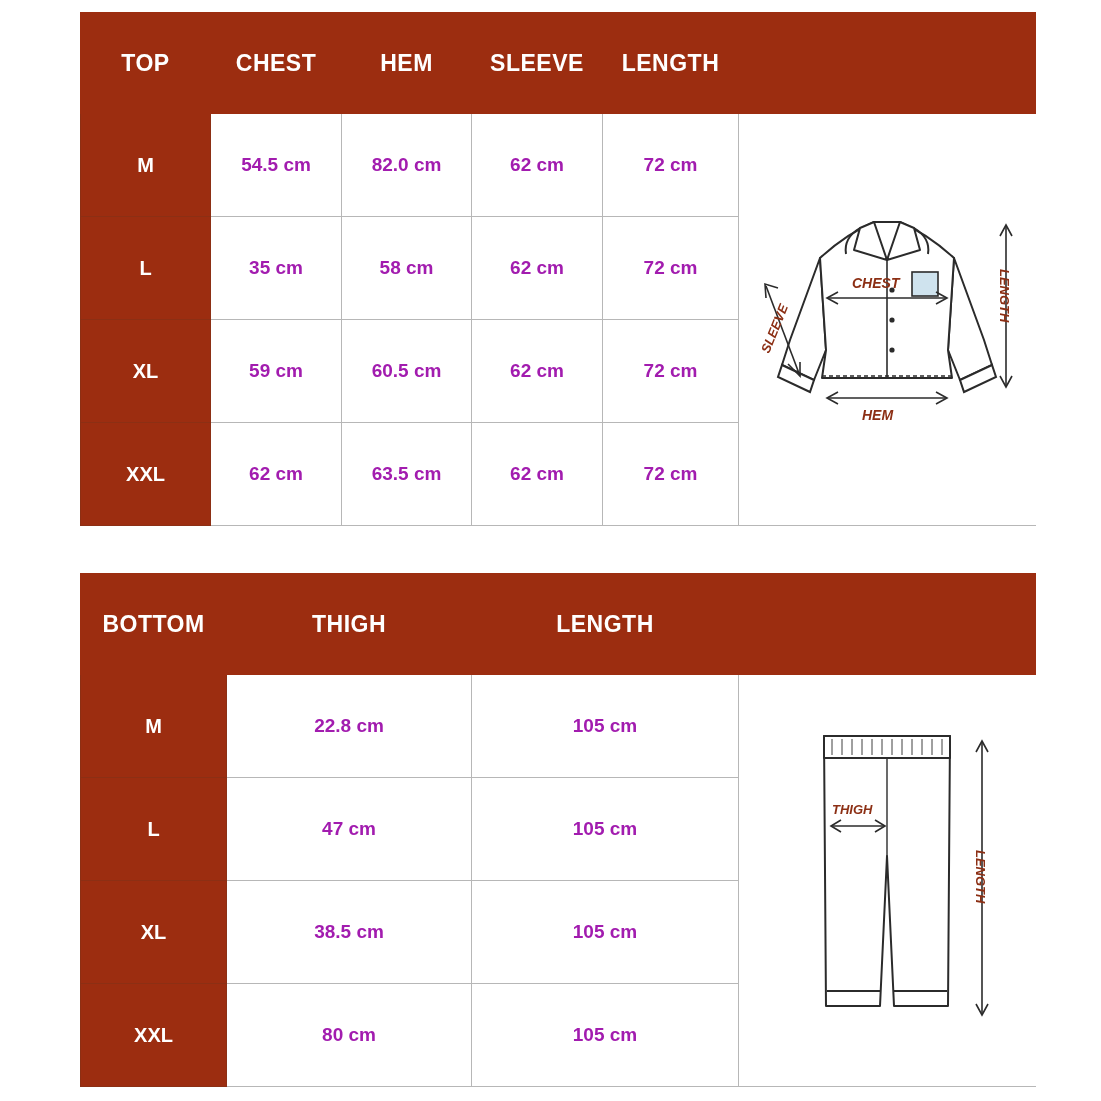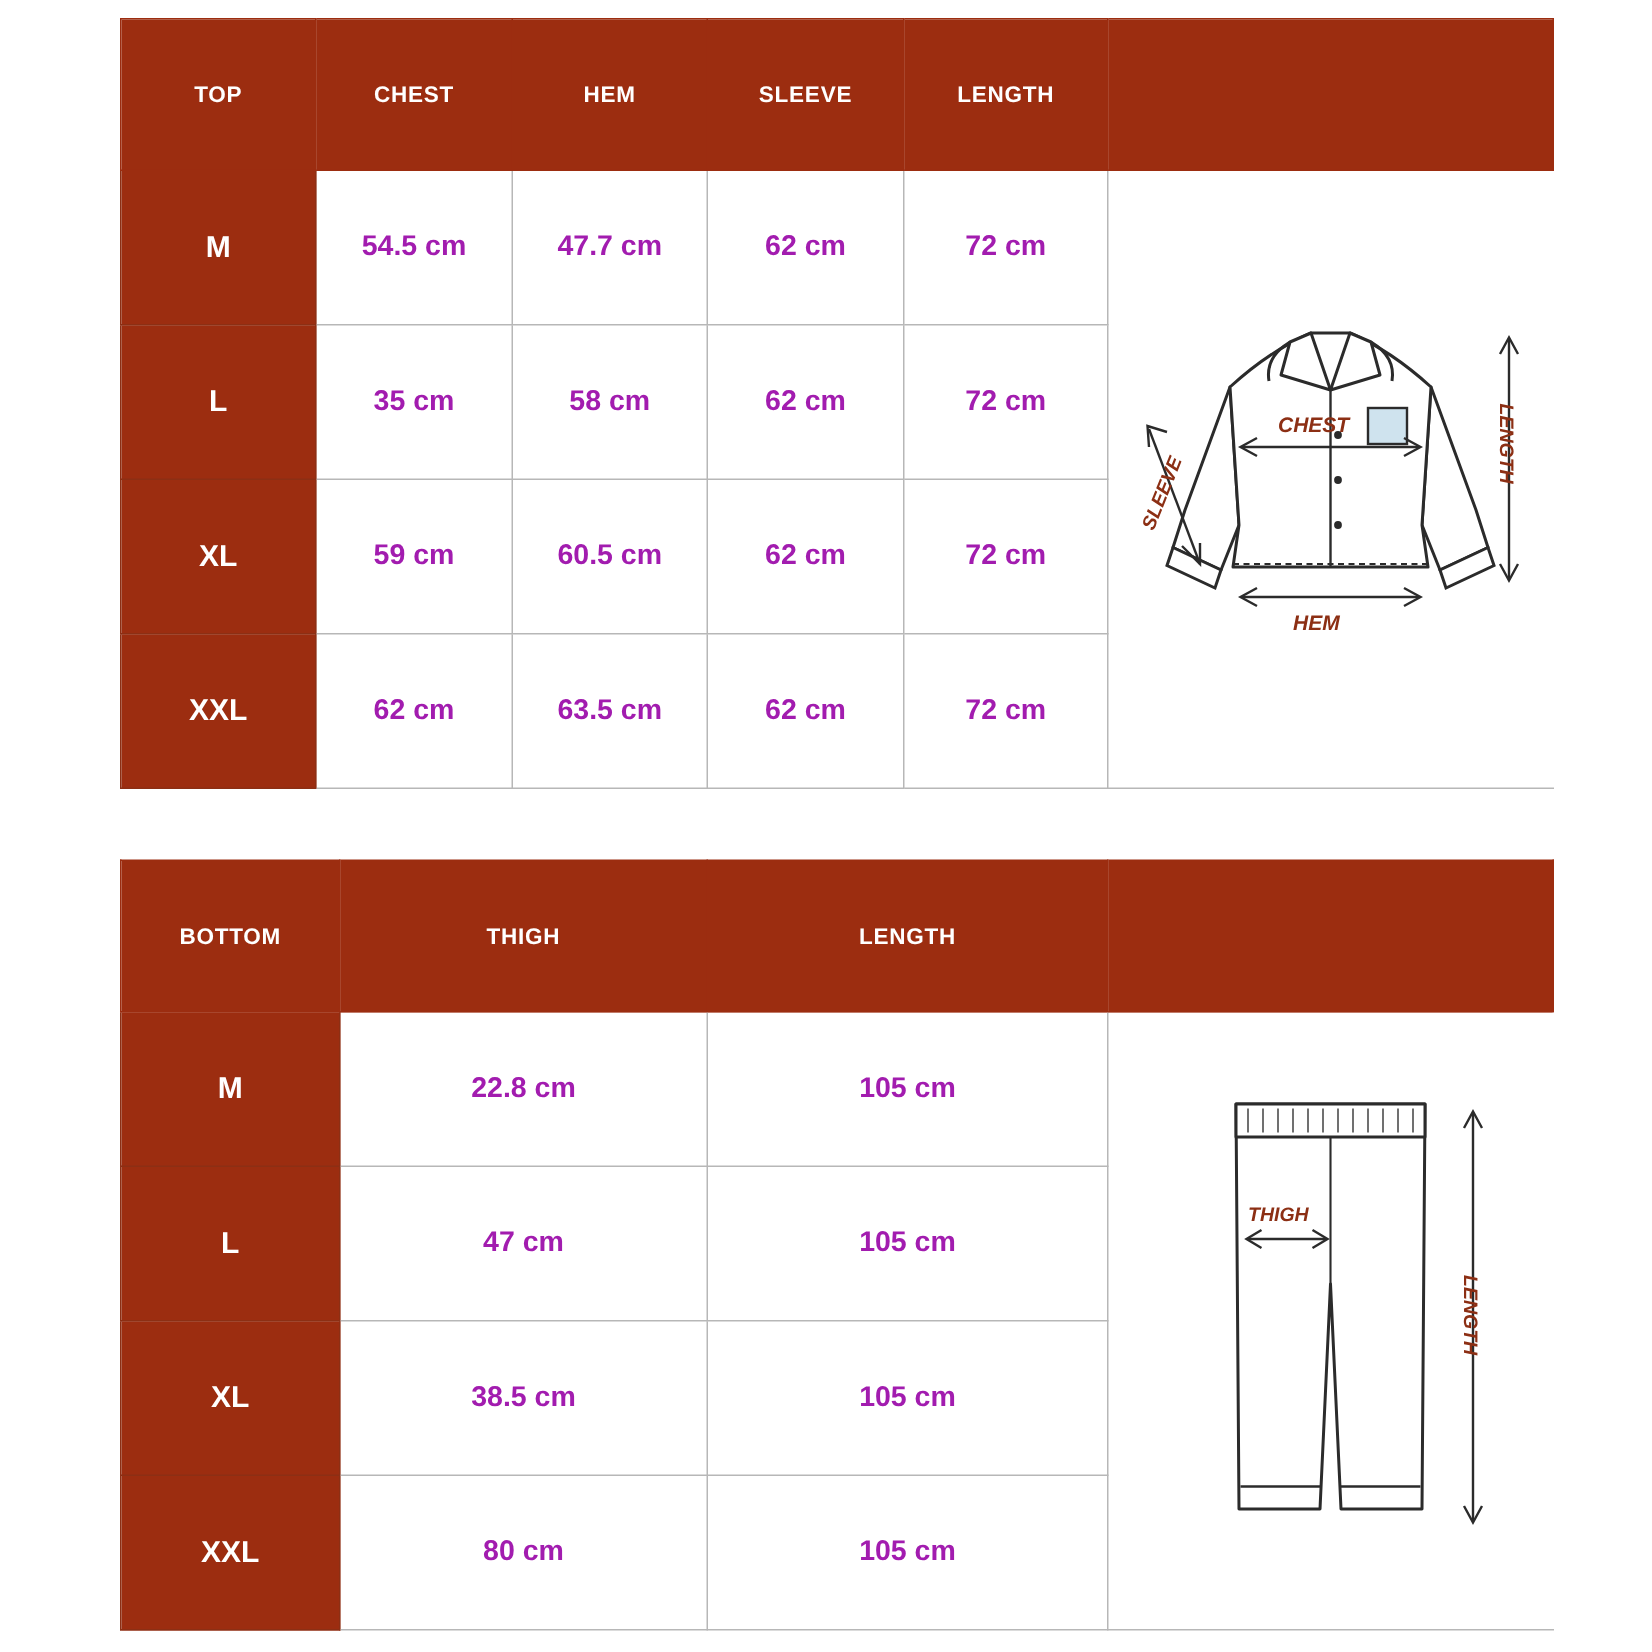--- a/index.html
+++ b/index.html
@@ -32,21 +32,21 @@
     padding: 0;
     text-align: center;
     vertical-align: middle;
   }
 
   
   .hdr td {
     background: #9c2d10;
     color: #ffffff;
     font-weight: bold;
-    font-size: 15px;
+    font-size: 23px;
     letter-spacing: 0.5px;
     height: 106px;
     border-color: #9c2d10;
   }
   .hdr td.illus-cell {
     background: #9c2d10;
     border-color: #9c2d10;
   }
 
   
@@ -121,21 +121,21 @@
         <td>CHEST</td>
         <td>HEM</td>
         <td>SLEEVE</td>
         <td>LENGTH</td>
         <td class="illus-cell"></td>
       </tr>
 
       <tr>
         <td class="size-cell">M</td>
         <td class="val-cell">54.5 cm</td>
-        <td class="val-cell">47.7 cm</td>
+        <td class="val-cell">82.0 cm</td>
         <td class="val-cell">62 cm</td>
         <td class="val-cell">72 cm</td>
         <td class="illus-cell" rowspan="4">
           <div class="illus-wrap">
             <svg width="290" height="280" viewBox="0 0 290 280">
 
               <g fill="#ffffff" stroke="#2b2b2b" stroke-width="2" stroke-linejoin="round">
 
                 <path d="M78,78 L48,160 L40,185 L72,200 L84,170 Z"></path>
 

